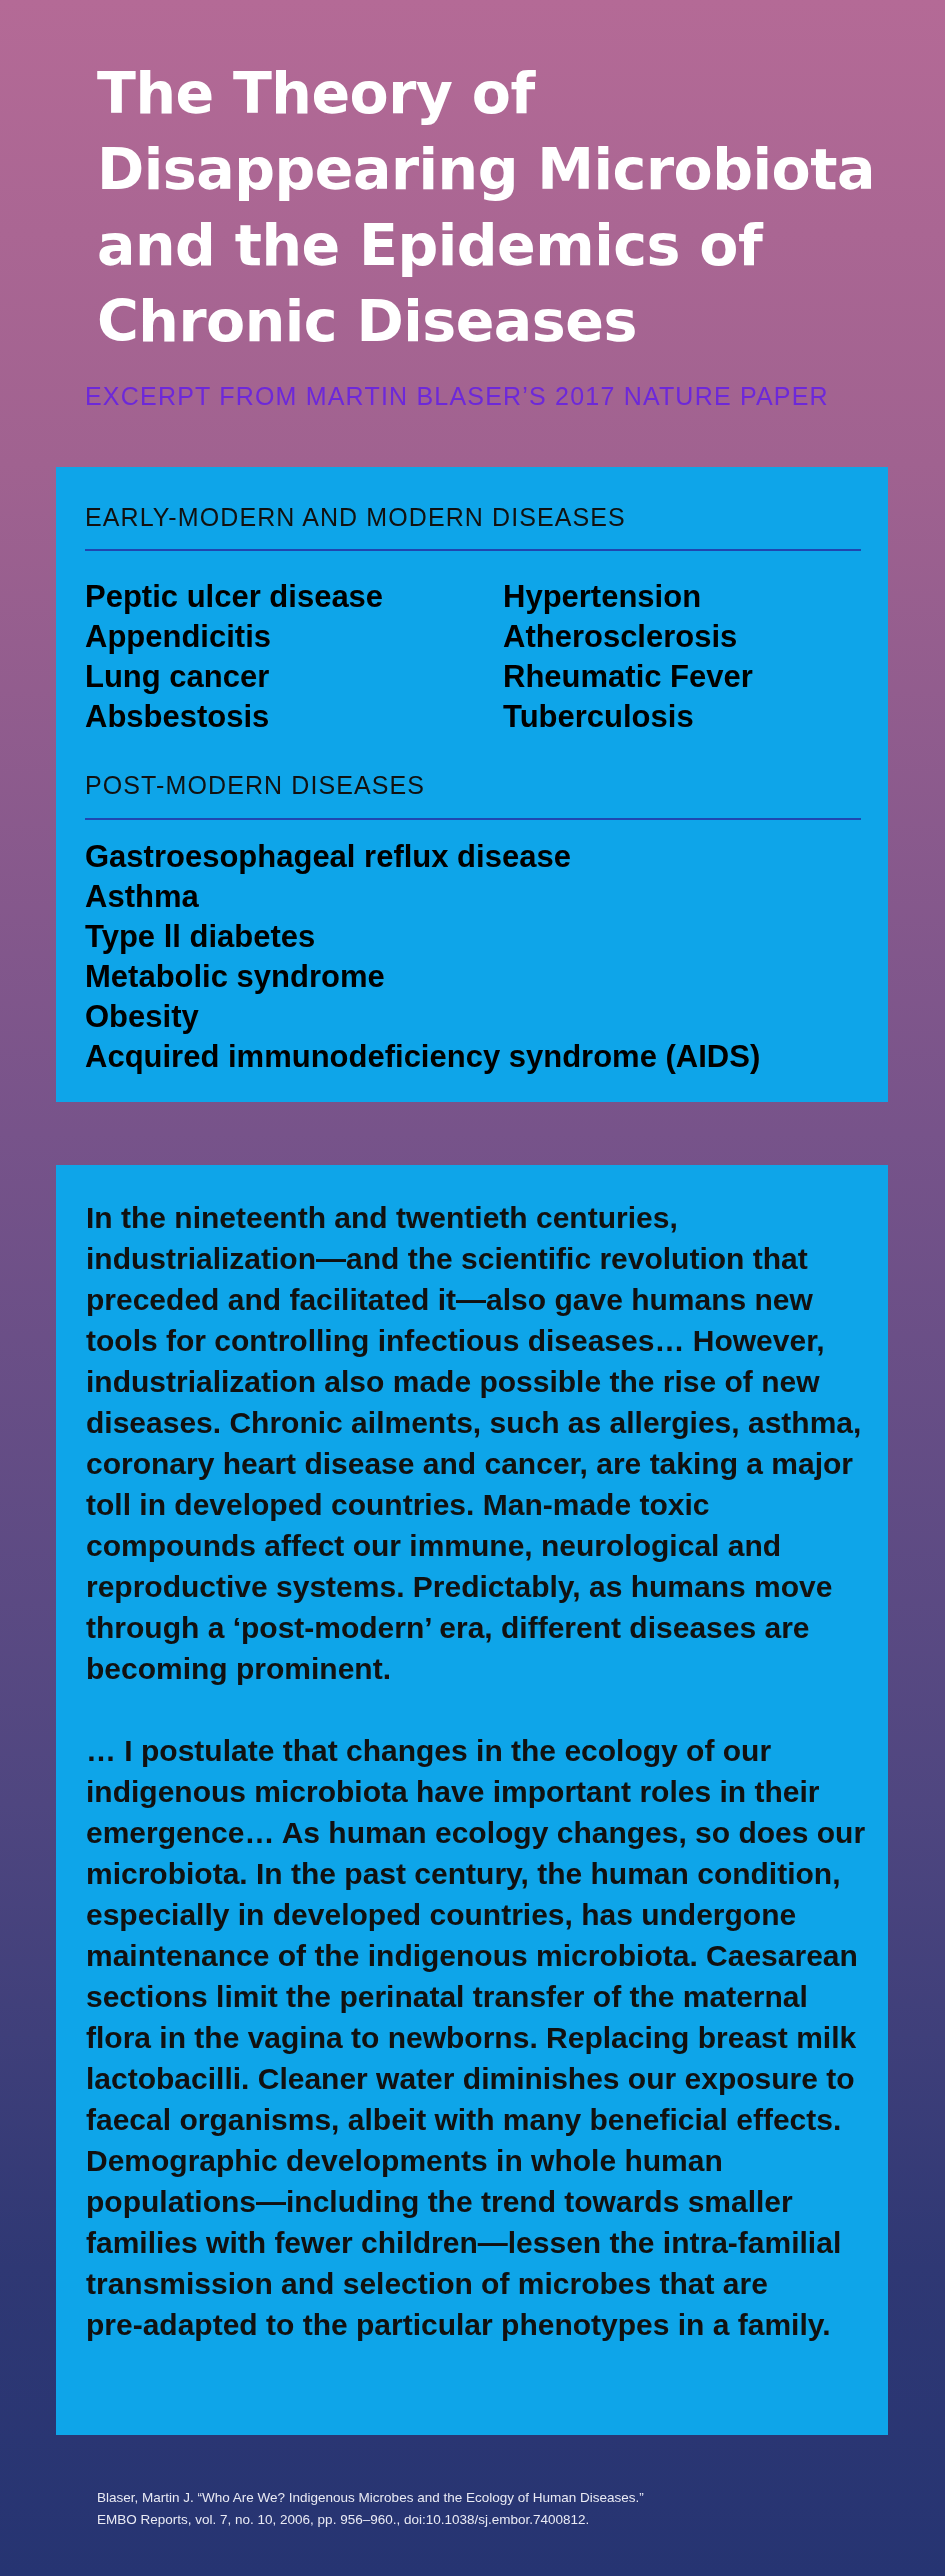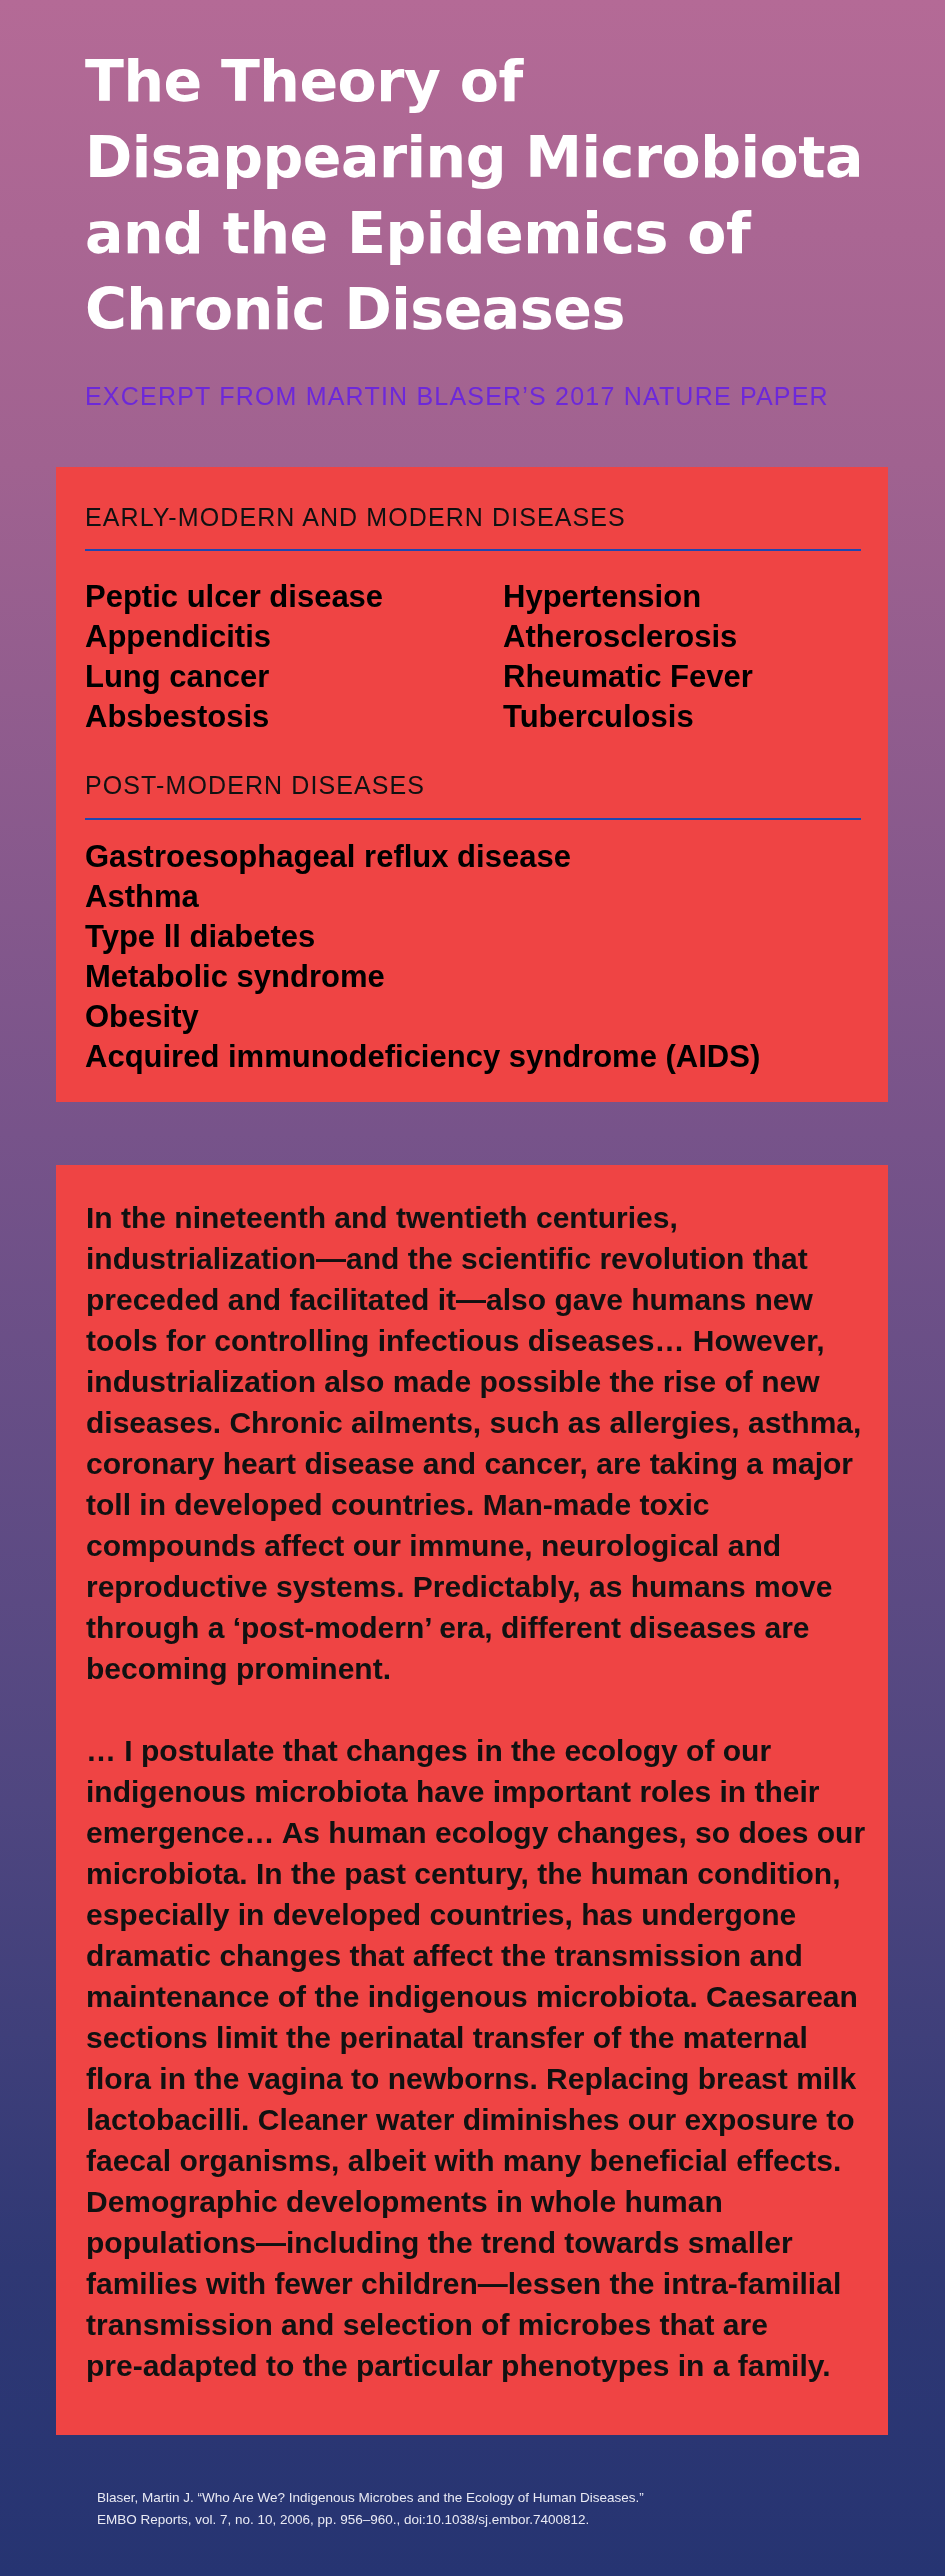--- a/index.html
+++ b/index.html
@@ -13,21 +13,21 @@
       overflow: hidden;
       background: linear-gradient(180deg, #b46a96 0%, #a06290 18%, #77538a 44%, #4f4680 70%, #2f3874 88%, #263472 100%);
       font-family: "Liberation Sans", sans-serif;
       color: #000;
     }
     .title {
       position: absolute;
       left: 85px;
       top: 43px;
       width: 810px;
-      margin: 0;
+      margin: 12px;
       color: #ffffff;
       font-family: "DejaVu Sans", sans-serif;
       font-weight: bold;
       font-size: 57px;
       line-height: 76px;
       letter-spacing: -0.5px;
     }
     .title span { display: block; white-space: nowrap; }
     .subtitle {
       position: absolute;
@@ -39,21 +39,21 @@
       font-size: 25px;
       line-height: 30px;
       letter-spacing: 1.2px;
       color: #6d28d9;
       white-space: nowrap;
     }
     .card {
       position: absolute;
       left: 56px;
       width: 832px;
-      background: #ef4444;
+      background: #0ea5e9;
       box-sizing: border-box;
     }
     .card-lists {
       top: 467px;
       height: 635px;
     }
     .card-quote {
       top: 1165px;
       height: 1270px;
     }
@@ -171,21 +171,20 @@
     <span class="line">compounds affect our immune, neurological and</span>
     <span class="line">reproductive systems. Predictably, as humans move</span>
     <span class="line">through a ‘post-modern’ era, different diseases are</span>
     <span class="line">becoming prominent.</span>
     <span class="gap"></span>
     <span class="line">… I postulate that changes in the ecology of our</span>
     <span class="line">indigenous microbiota have important roles in their</span>
     <span class="line">emergence… As human ecology changes, so does our</span>
     <span class="line">microbiota. In the past century, the human condition,</span>
     <span class="line">especially in developed countries, has undergone</span>
-    <span class="line">dramatic changes that affect the transmission and</span>
     <span class="line">maintenance of the indigenous microbiota. Caesarean</span>
     <span class="line">sections limit the perinatal transfer of the maternal</span>
     <span class="line">flora in the vagina to newborns. Replacing breast milk</span>
     <span class="line">lactobacilli. Cleaner water diminishes our exposure to</span>
     <span class="line">faecal organisms, albeit with many beneficial effects.</span>
     <span class="line">Demographic developments in whole human</span>
     <span class="line">populations—including the trend towards smaller</span>
     <span class="line">families with fewer children—lessen the intra-familial</span>
     <span class="line">transmission and selection of microbes that are</span>
     <span class="line">pre-adapted to the particular phenotypes in a family.</span>

